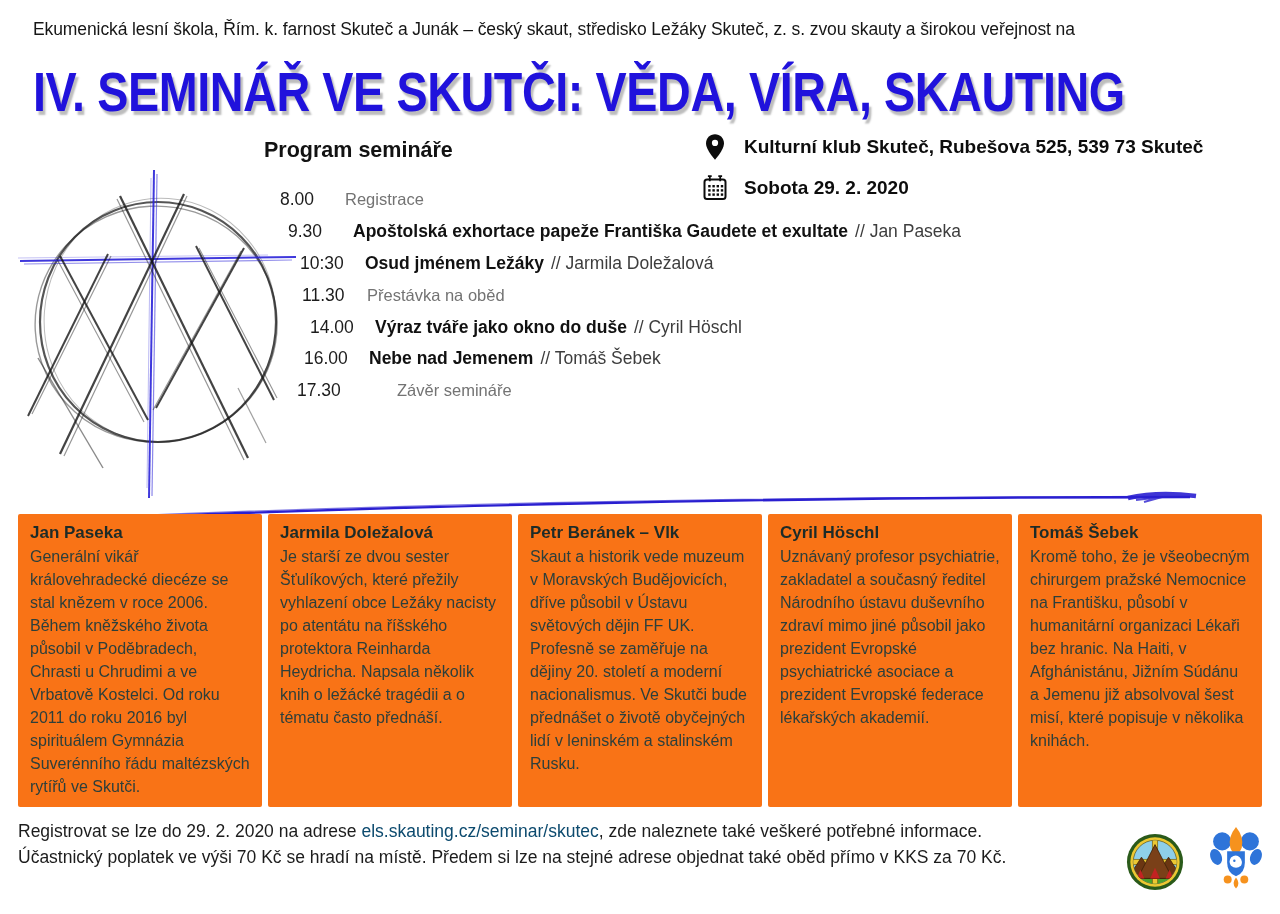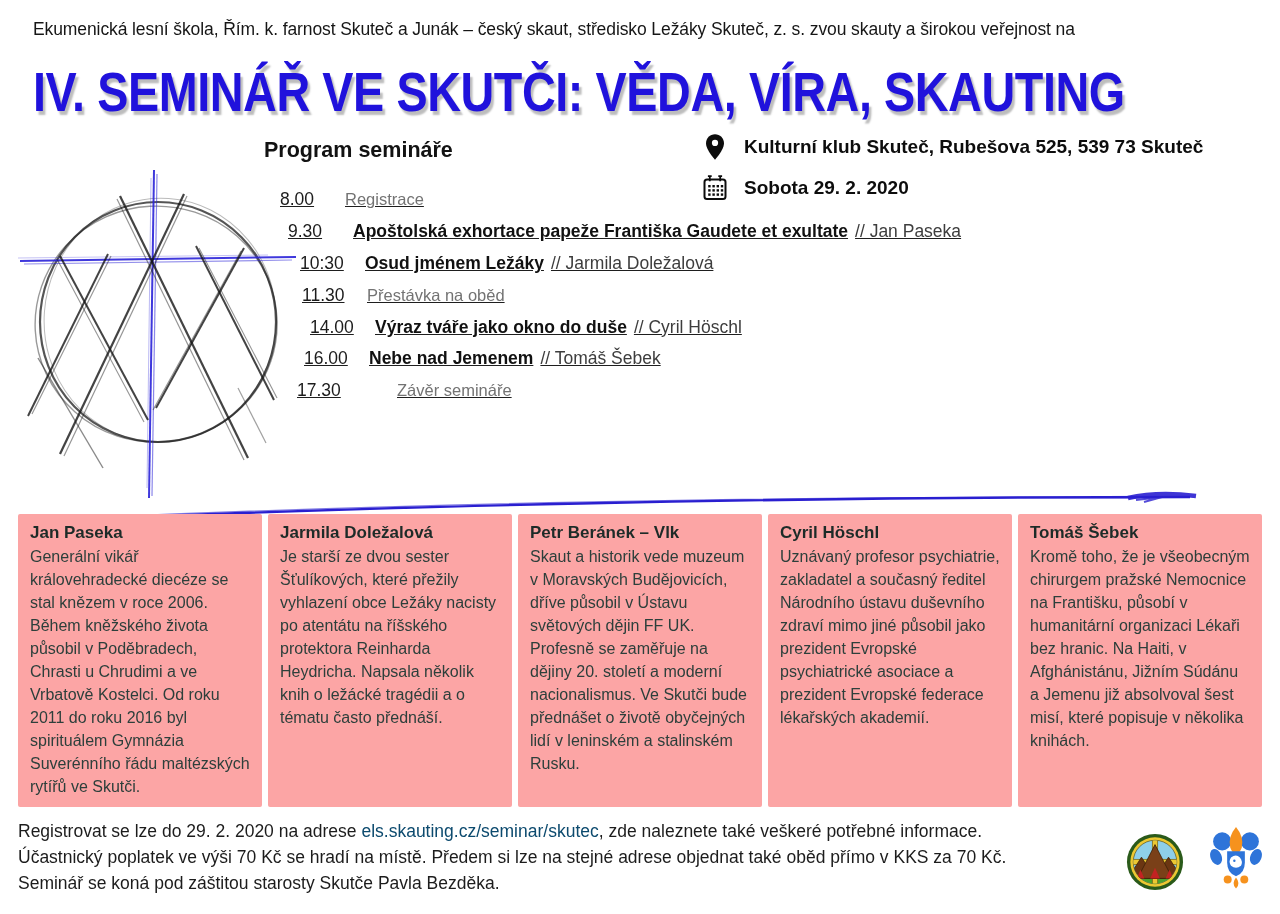--- a/index.html
+++ b/index.html
@@ -14,21 +14,21 @@
   .intro{left:33px;top:18px;width:1222px;font-size:17.5px;line-height:22px;color:#161616;letter-spacing:-0.1px;}
   .title{
     left:33px;top:60px;font-size:55px;font-weight:bold;color:#2012dc;
     white-space:nowrap;transform:scaleX(0.85);transform-origin:left top;
     text-shadow:3px 4px 2px #bdbdbd;letter-spacing:-0.5px;
   }
 
   
   .prog-heading{left:264px;top:138px;font-size:21.5px;font-weight:bold;color:#121212;}
   .prog-list{left:256px;top:184px;width:720px;}
-  .prog-row{height:31.8px;display:flex;align-items:center;white-space:nowrap;text-decoration:underline;}
+  .prog-row{height:31.8px;display:flex;align-items:center;white-space:nowrap;}
   .prog-time{width:50px;font-size:17.5px;color:#1c1c1c;flex:0 0 auto;margin-right:15px;}
   .prog-title{font-size:16.5px;color:#737373;}
   .prog-row.talk .prog-title{font-size:17.5px;font-weight:bold;color:#111;}
   .prog-speaker{font-size:17.5px;color:#3d3d3d;margin-left:7px;}
   .prog-row:nth-child(1){margin-left:24px;}
   .prog-row:nth-child(2){margin-left:32px;}
   .prog-row:nth-child(3){margin-left:44px;}
   .prog-row:nth-child(4){margin-left:46px;}
   .prog-row:nth-child(5){margin-left:54px;}
   .prog-row:nth-child(6){margin-left:48px;}
@@ -37,21 +37,21 @@
   .prog-row:nth-child(9){margin-left:20px;}
 
   
   .venue-block{left:700px;top:132px;}
   .v-row{display:flex;align-items:center;margin-bottom:11px;}
   .v-icon{width:30px;height:30px;flex:0 0 auto;margin-right:14px;display:flex;align-items:center;justify-content:center;}
   .v-text{font-size:19px;font-weight:bold;color:#0d0d0d;white-space:nowrap;}
 
   
   .cards{left:18px;top:514px;width:1244px;height:293px;display:flex;gap:6px;}
-  .card{flex:1 1 0;background:#fca5a5;border-radius:2px;padding:9px 12px 10px 12px;box-sizing:border-box;overflow:hidden;}
+  .card{flex:1 1 0;background:#f97316;border-radius:2px;padding:9px 12px 10px 12px;box-sizing:border-box;overflow:hidden;}
   .card-name{font-size:17px;font-weight:bold;color:#1d2b28;margin-bottom:2px;}
   .card-bio{font-size:16px;line-height:23px;color:#2d3f3b;}
 
   
   .footer{left:18px;top:818px;width:1085px;font-size:17.5px;line-height:26px;color:#1c1c1c;}
   .footer a{color:#0c4a6e;text-decoration:none;}
 
   .logo-sketch{left:8px;top:158px;}
   .swoosh{left:0;top:486px;}
   .els-logo{left:1126px;top:833px;}
@@ -200,21 +200,20 @@
     <div class="card-name">Tomáš Šebek</div>
     <div class="card-bio">Kromě toho, že je všeobecným chirurgem pražské Nemocnice na Františku, působí v humanitární organizaci Lékaři bez hranic. Na Haiti, v Afghánistánu, Jižním Súdánu a Jemenu již absolvoval šest misí, které popisuje v několika knihách.</div>
   </div>
 </div>
 
 <div class="abs footer">
   <div>
     <span>Registrovat se lze do 29. 2. 2020 na adrese </span><a href="#">els.skauting.cz/seminar/skutec</a><span>, zde naleznete také veškeré potřebné informace.</span>
   </div>
   <div>Účastnický poplatek ve výši 70 Kč se hradí na místě. Předem si lze na stejné adrese objednat také oběd přímo v KKS za 70 Kč.</div>
-  <div>Seminář se koná pod záštitou starosty Skutče Pavla Bezděka.</div>
 </div>
 
 <svg class="abs els-logo" width="58" height="58" viewBox="0 0 60 60">
   <circle cx="30" cy="30" r="29" fill="#2a5a1a"></circle>
   <circle cx="30" cy="30" r="25.5" fill="#ecc832"></circle>
   <circle cx="30" cy="30" r="22.5" fill="#8ecfe9" stroke="#3a3a1a" stroke-width="0.6"></circle>
   <clipPath id="elsclip">
       <circle cx="30" cy="30" r="22.5"></circle>
     </clipPath>
   <g clip-path="url(#elsclip)">

